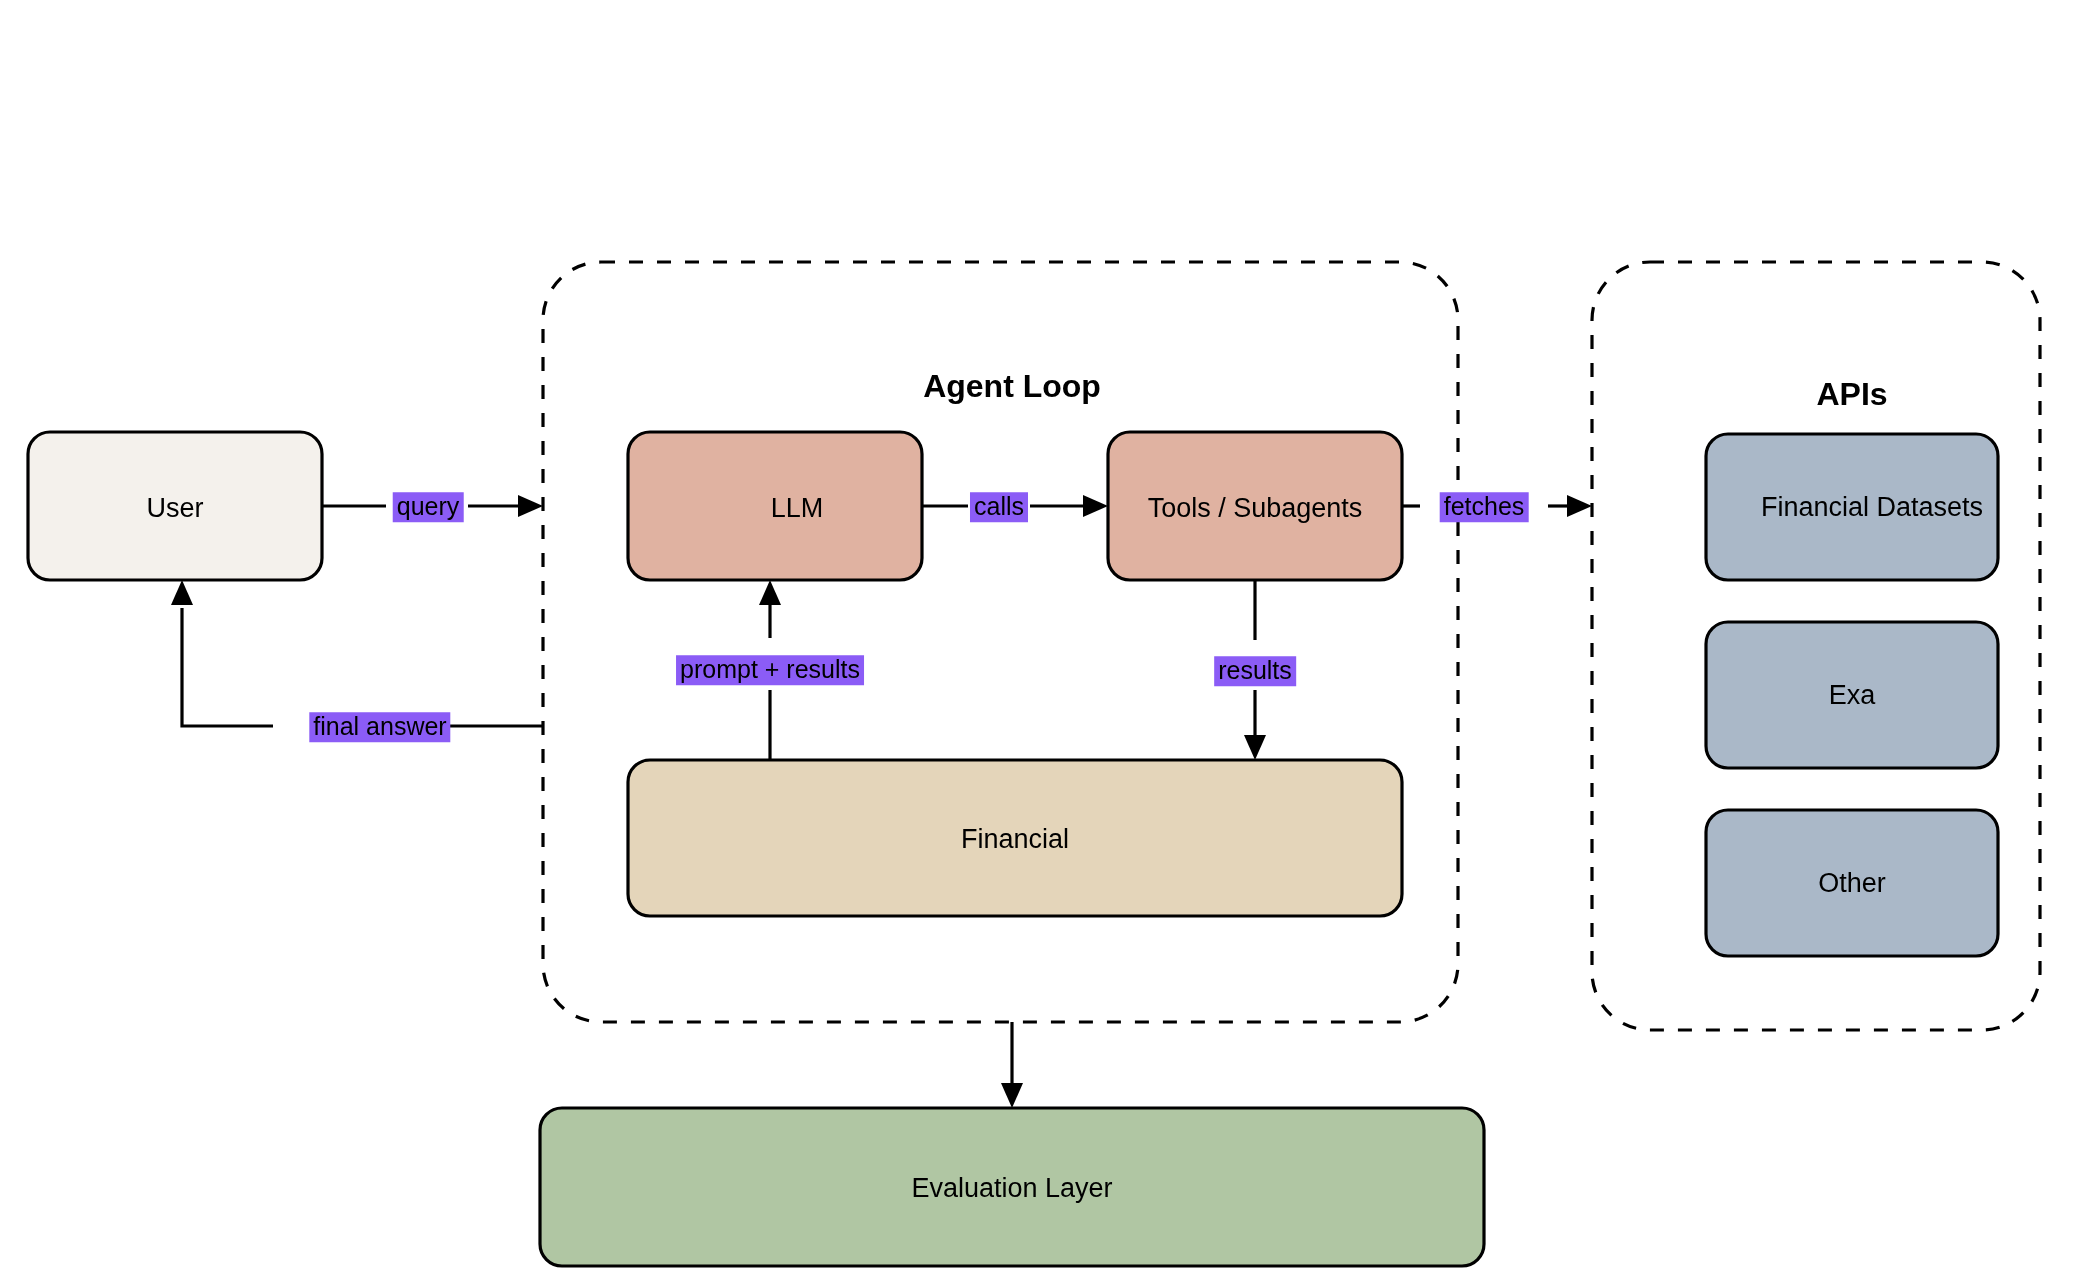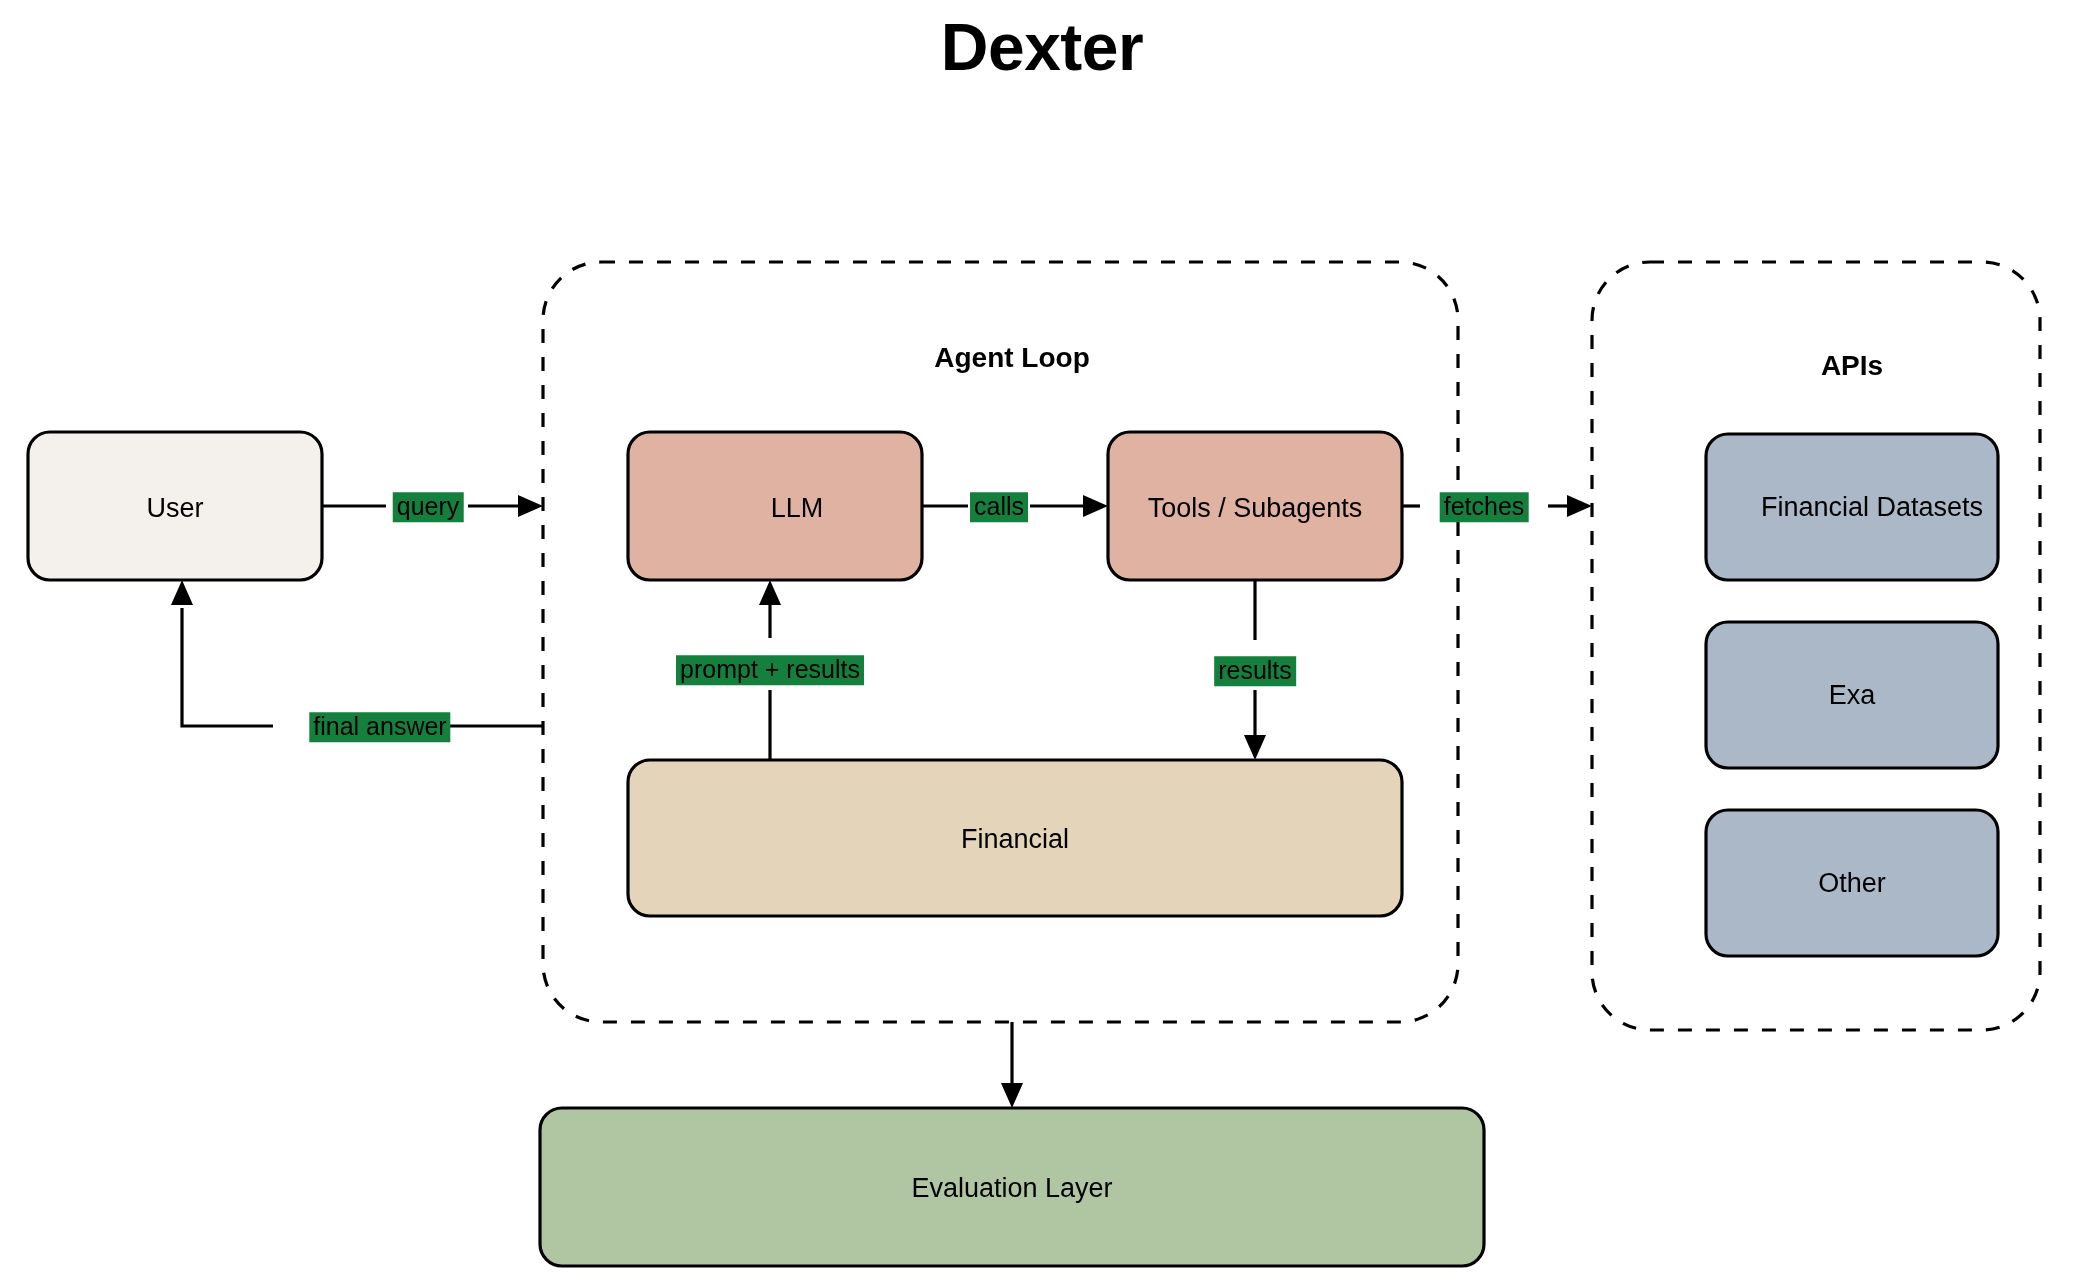--- a/index.html
+++ b/index.html
@@ -79,40 +79,40 @@
     line-height: 1.18;
     -webkit-user-select: none;
   }
   .node-label {
     font-size: 27px;
     text-align: left;
     transform: translate(-50%, -50%);
   }
   .node-label.two-line { white-space: normal; width: 230px; margin-left: 24px; }
   .grp-title {
-    font-size: 28px;
+    font-size: 32px;
     font-weight: bold;
     text-align: center;
     transform: translate(-50%, -50%);
+    margin-top: 29px;
   }
   .edge-label {
     font-size: 25px;
     text-align: right;
     transform: translate(-50%, -50%);
-    background: #15803d;
+    background: #8b5cf6;
     padding: 0 4px;
   }
 </style>
 </head>
 <body>
 
 <div id="canvas">
 
   <div class="title-block">
-    <div class="doc-title">Dexter</div>
   </div>
 
   <svg id="diagram" viewBox="0 0 2084 1276" xmlns="http://www.w3.org/2000/svg">
 
     <rect class="grp-border" x="543" y="262" width="915" height="760" rx="58" ry="58"></rect>
 
     <rect class="grp-border" x="1592" y="262" width="448" height="768" rx="58" ry="58"></rect>
 
     <rect class="node-box" x="28" y="432" width="294" height="148" rx="22" ry="22" fill="#f4f1ec"></rect>
 

